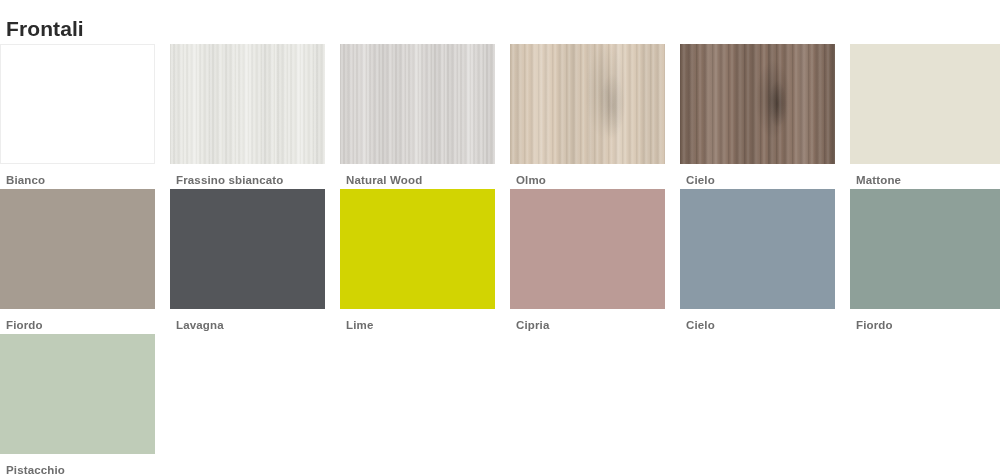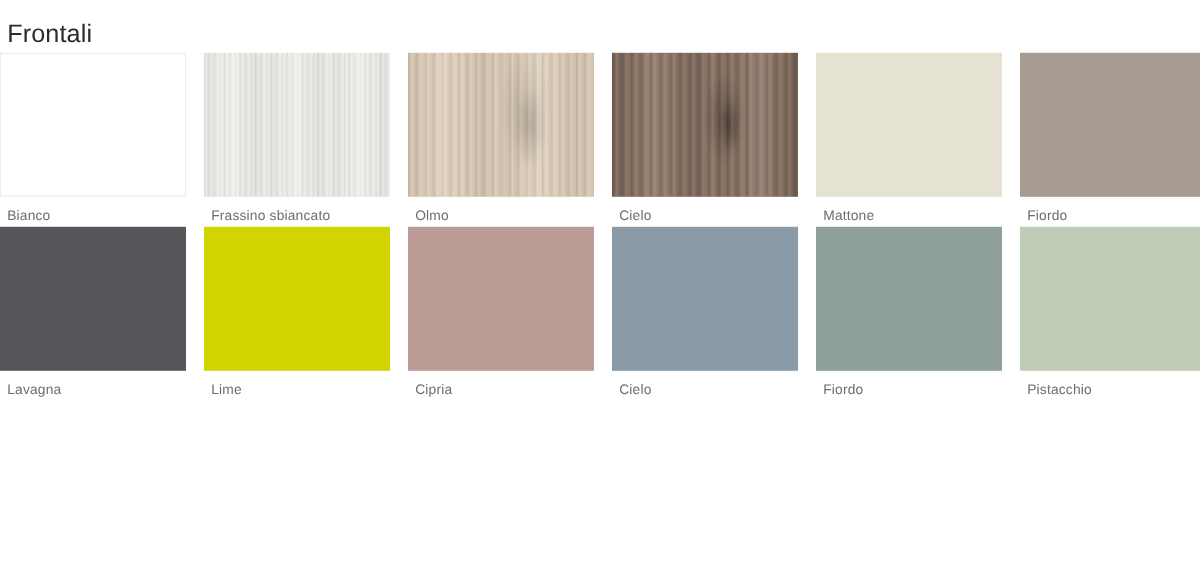--- a/index.html
+++ b/index.html
@@ -21,21 +21,21 @@
     height: 474px;
     background: #ffffff;
     overflow: hidden;
   }
 
   .page-title {
     position: absolute;
     left: 6px;
     top: 2px;
     font-size: 21px;
-    font-weight: 400;
+    font-weight: 700;
     color: #2b2b2b;
     letter-spacing: 0.1px;
     line-height: 26px;
   }
 
   .swatch-grid {
     position: absolute;
     left: 0;
     top: 44px;
     width: 1000px;
@@ -114,39 +114,46 @@
 
   .swatch-label {
     position: absolute;
     left: 6px;
     top: 128px;
     font-size: 11.5px;
     color: #6d6d6d;
     line-height: 16px;
     white-space: nowrap;
     letter-spacing: 0.15px;
+    font-weight: bold;
   }
 </style>
 </head>
 <body>
 
 <div class="page">
 
   <h1 class="page-title">Frontali</h1>
 
   <div class="swatch-grid">
       <div class="swatch-cell">
         <div class="swatch-tile has-border" style="background-color: rgb(255, 255, 255);"></div>
         <div class="swatch-label">Bianco</div>
       </div>
       <div class="swatch-cell">
         <div class="swatch-tile" style="background-color: rgb(233, 233, 228);">
           <div class="grain grain-fine"></div>
         </div>
         <div class="swatch-label">Frassino sbiancato</div>
+      </div>
+      <div class="swatch-cell">
+        <div class="swatch-tile" style="background-color: rgb(215, 212, 209);">
+          <div class="grain grain-fine"></div>
+        </div>
+        <div class="swatch-label">Natural Wood</div>
       </div>
       <div class="swatch-cell">
         <div class="swatch-tile" style="background-color: rgb(217, 201, 181);">
           <div class="grain grain-medium"></div>
         </div>
         <div class="swatch-label">Olmo</div>
       </div>
       <div class="swatch-cell">
         <div class="swatch-tile" style="background-color: rgb(138, 114, 99);">
           <div class="grain grain-strong"></div>

